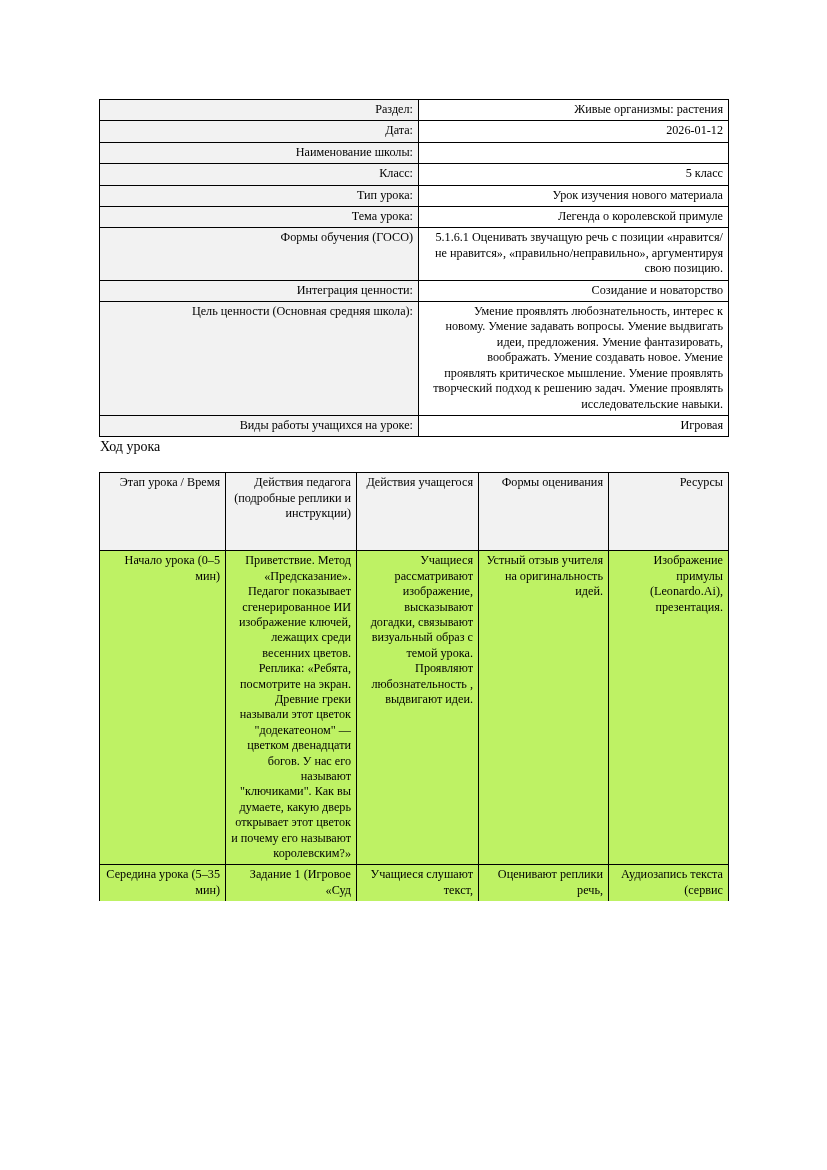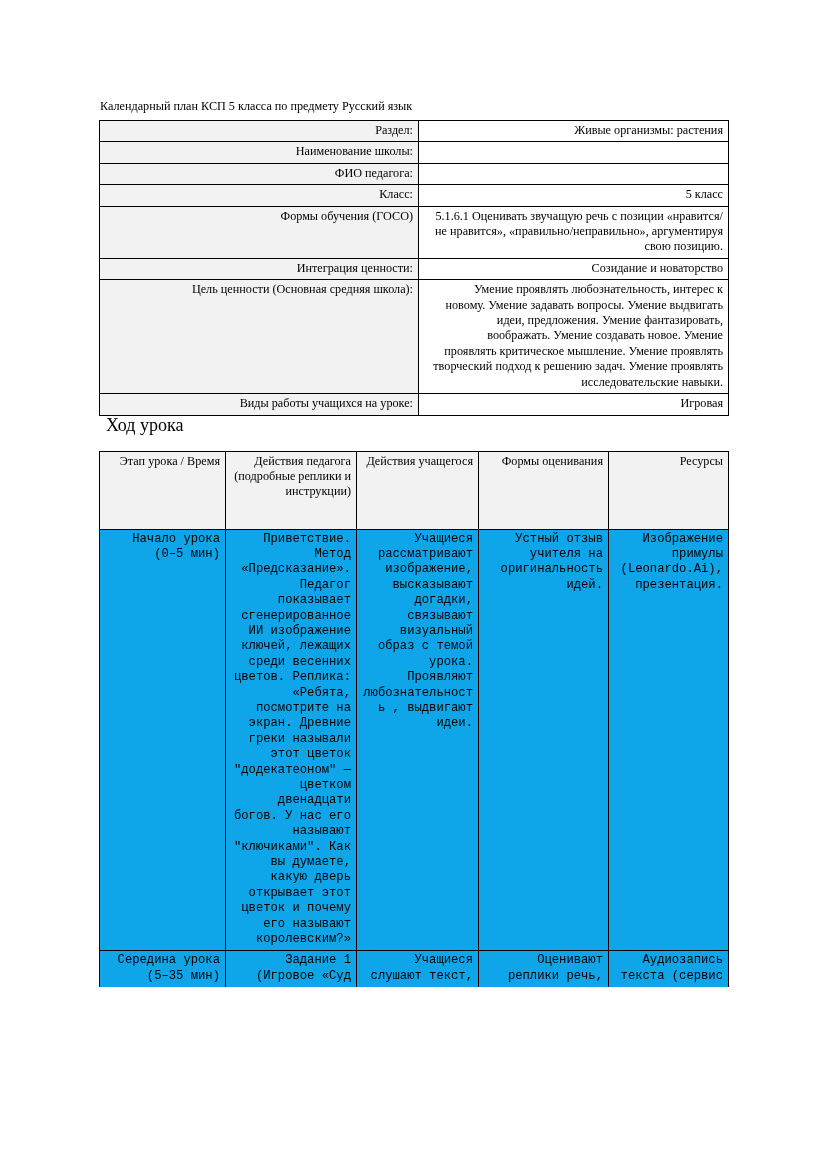--- a/index.html
+++ b/index.html
@@ -22,23 +22,23 @@
     padding: 99px 99px 0 99px;
     background: #ffffff;
   }
   .doc-title {
     font-size: 12.2px;
     line-height: 15px;
     margin: 0 0 6px 1px;
     white-space: nowrap;
   }
   .section-caption {
-    font-size: 18px;
+    font-size: 14px;
     line-height: 15px;
-    margin: 2px 0 5px 7px;
+    margin: 2px 0 5px 1px;
   }
 
   table.tbl {
     border-collapse: collapse;
     table-layout: fixed;
     width: 629px;
     font-size: 12.2px;
     line-height: 15.4px;
   }
   table.tbl td,
@@ -73,60 +73,66 @@
   .flow-table col.c2 { width: 131px; }
   .flow-table col.c3 { width: 122px; }
   .flow-table col.c4 { width: 130px; }
   .flow-table col.c5 { width: 120px; }
 
   .flow-table thead td {
     background: #f2f2f2;
     height: 72px;
   }
   .flow-table tbody td {
-    background: #0ea5e9;
-    font-family: Liberation Mono, monospace;
+    background: #bef264;
   }
   .flow-table td.clip-bottom {
     border-bottom: none;
   }
   .clip-wrap {
     height: 31px;
     overflow: hidden;
     display: block;
   }
 </style>
 </head>
 <body>
 
 <div class="page">
 
-  <div class="doc-title">Календарный план КСП 5 класса по предмету Русский язык</div>
 
   <table class="tbl info-table">
     <colgroup>
       <col class="c-label">
       <col class="c-value">
     </colgroup>
     <tbody>
       <tr>
         <td class="label">Раздел:</td>
         <td class="value">Живые организмы: растения</td>
       </tr>
       <tr>
-        <td class="label">Наименование школы:</td>
-        <td class="value"></td>
+        <td class="label">Дата:</td>
+        <td class="value">2026-01-12</td>
       </tr>
       <tr>
-        <td class="label">ФИО педагога:</td>
+        <td class="label">Наименование школы:</td>
         <td class="value"></td>
       </tr>
       <tr>
         <td class="label">Класс:</td>
         <td class="value">5 класс</td>
+      </tr>
+      <tr>
+        <td class="label">Тип урока:</td>
+        <td class="value">Урок изучения нового материала</td>
+      </tr>
+      <tr>
+        <td class="label">Тема урока:</td>
+        <td class="value">Легенда о королевской примуле</td>
       </tr>
       <tr>
         <td class="label tall">Формы обучения (ГОСО)</td>
         <td class="value tall">5.1.6.1 Оценивать звучащую речь с позиции «нравится/не нравится», «правильно/неправильно», аргументируя свою позицию.</td>
       </tr>
       <tr>
         <td class="label">Интеграция ценности:</td>
         <td class="value">Созидание и новаторство</td>
       </tr>
       <tr>

